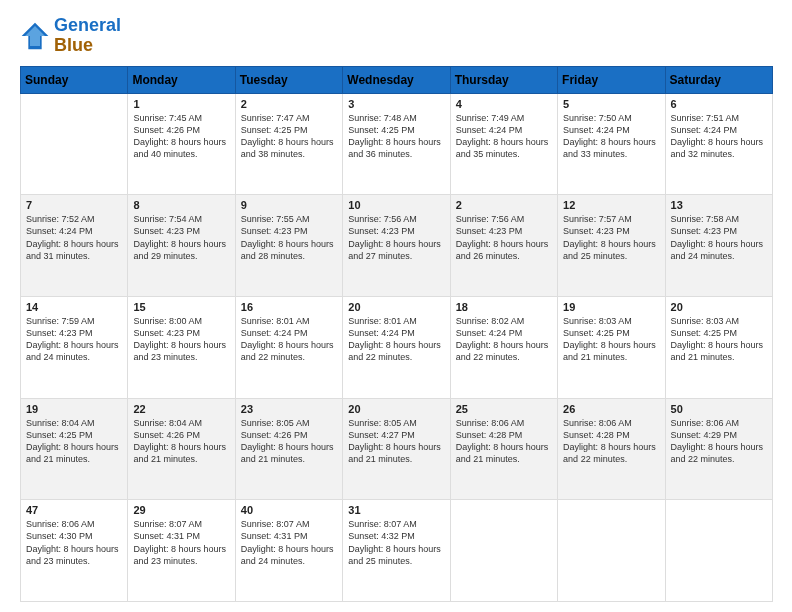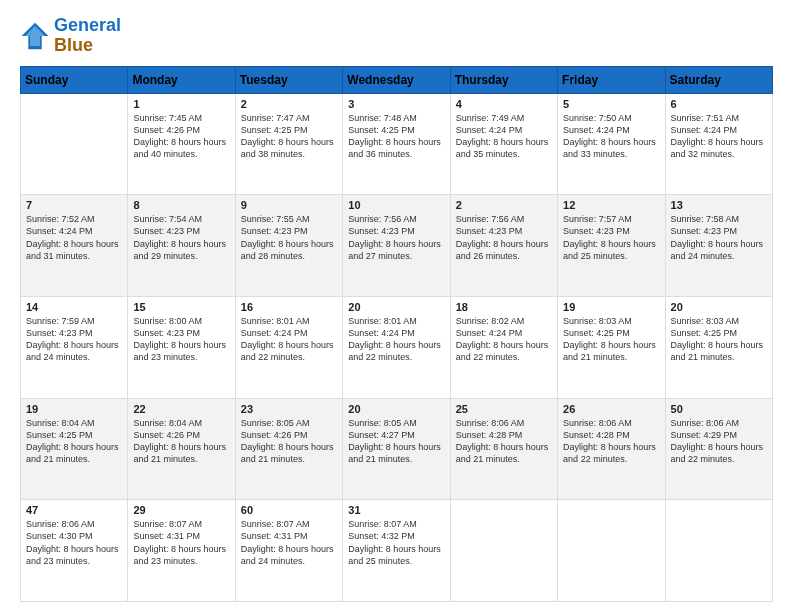--- a/index.html
+++ b/index.html
@@ -262,21 +262,21 @@
         <tr>
           <td>
             <span class="day-num">47</span>
             <div class="day-info">Sunrise: 8:06 AM<br>Sunset: 4:30 PM<br>Daylight: 8 hours hours<br>and 23 minutes.</div>
           </td>
           <td>
             <span class="day-num">29</span>
             <div class="day-info">Sunrise: 8:07 AM<br>Sunset: 4:31 PM<br>Daylight: 8 hours hours<br>and 23 minutes.</div>
           </td>
           <td>
-            <span class="day-num">60</span>
+            <span class="day-num">40</span>
             <div class="day-info">Sunrise: 8:07 AM<br>Sunset: 4:31 PM<br>Daylight: 8 hours hours<br>and 24 minutes.</div>
           </td>
           <td>
             <span class="day-num">31</span>
             <div class="day-info">Sunrise: 8:07 AM<br>Sunset: 4:32 PM<br>Daylight: 8 hours hours<br>and 25 minutes.</div>
           </td>
           <td class="empty"></td>
           <td class="empty"></td>
           <td class="empty"></td>
         </tr>

